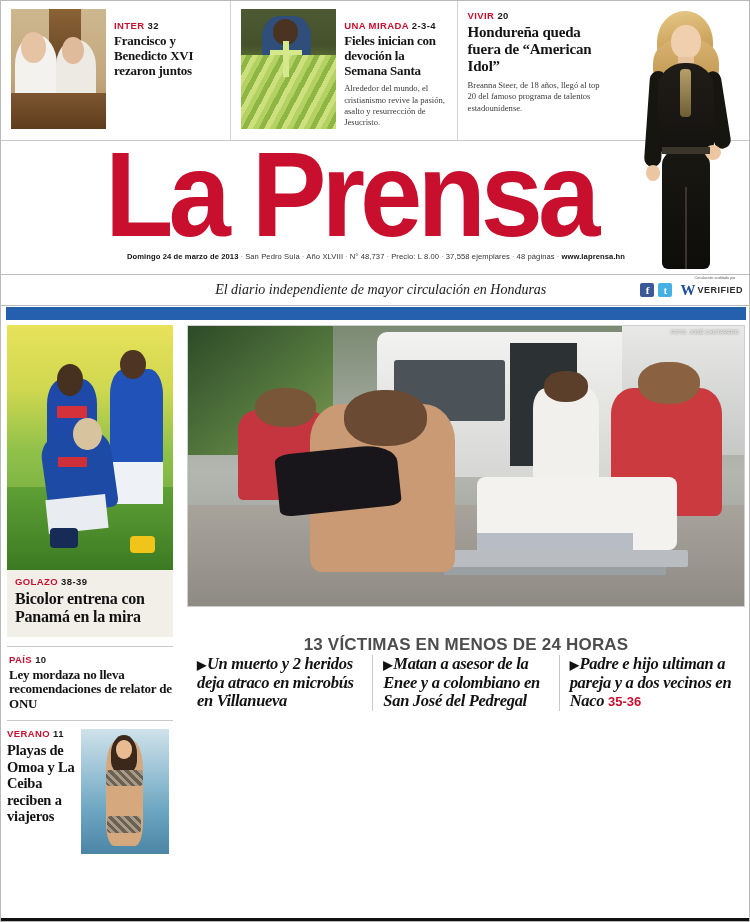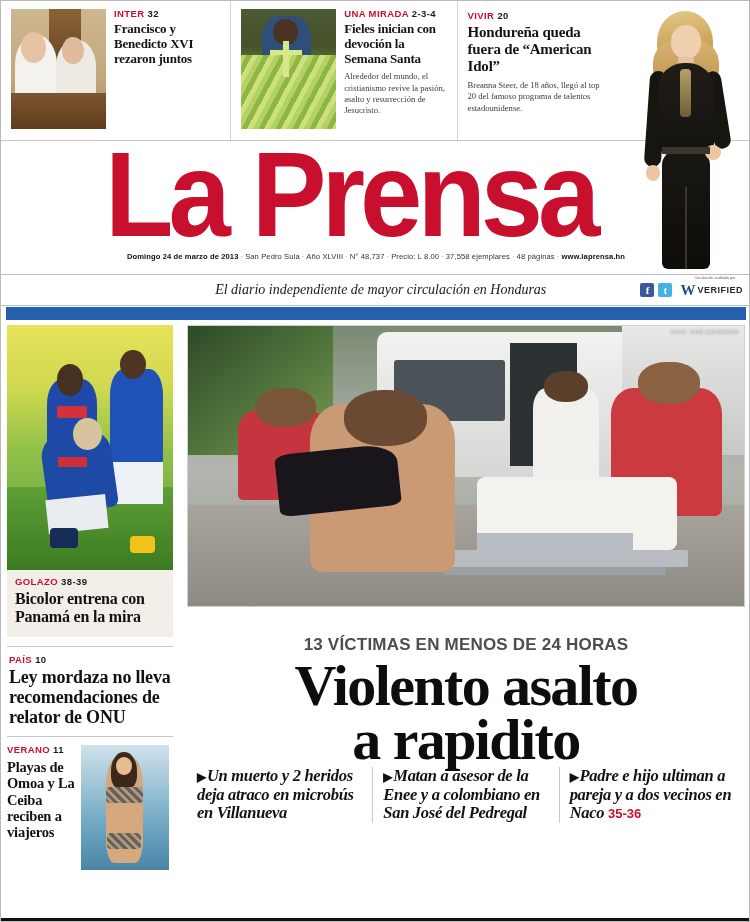--- a/index.html
+++ b/index.html
@@ -48,21 +48,21 @@
   .teaser-photo {
     width: 95px;
     min-width: 95px;
     height: 120px;
     margin-right: 8px;
     position: relative;
     overflow: hidden;
     background: #dcd7cc;
   }
 
-  .teaser-body { flex: 1; min-width: 0; }
+  .teaser-body { flex: 1; min-width: 0; margin-top: 12px; }
 
   .kicker {
     font-family: "Liberation Sans", sans-serif;
     font-size: 9.5px;
     font-weight: bold;
     letter-spacing: 0.4px;
     color: #c8102E;
     margin-bottom: 3px;
     line-height: 1.1;
   }
@@ -288,21 +288,21 @@
   .sec-head {
     font-family: "Liberation Serif", serif;
     font-weight: bold;
     font-size: 16px;
     line-height: 1.1;
     color: #121212;
     letter-spacing: -0.2px;
   }
   .left-div { width:166px; height:1px; background:#c9c9c9; margin:9px 0 8px 0; }
   .pais-block { padding: 0 2px; }
-  .pais-block .sec-head { font-size: 18px; }
+  .pais-block .sec-head { font-size: 13px; }
 
   .verano-wrap { display:flex; margin-top: 0; }
   .verano-text { width: 74px; padding-right: 4px; }
   .verano-text .sec-head { font-size: 14.5px; line-height:1.13; }
   .beach-photo {
     width: 88px; height: 125px; position:relative; overflow:hidden;
     background:#7db0c9;
   }
   .beach-photo .sky2 { position:absolute; inset:0;
       background:linear-gradient(180deg,#cfe2ea 0%,#9cc3d6 34%,#6ea7c2 64%,#4b85a6 100%); }
@@ -601,24 +601,20 @@
       <div class="mp-stretch"></div>
         <div class="mp-stretch2"></div>
       <div class="mp-man1"></div>
         <div class="mp-head1"></div>
         <div class="mp-shirt1"></div>
       <div class="photo-credit">FOTO: JOSÉ CANTARERO</div>
     </div>
 
     <div class="overline">13 VÍCTIMAS EN MENOS DE 24 HORAS</div>
 
-    <div class="big-head">
-      <span>Violento asalto</span>
-      <span class="l2">a rapidito</span>
-    </div>
 
     <div class="sub-row">
       <div class="sub-item">
         <span class="tri">▶</span><span>Un muerto y 2 heridos deja atraco en microbús en Villanueva</span>
       </div>
       <div class="sub-item">
         <span class="tri">▶</span><span>Matan a asesor de la Enee y a colombiano en San José del Pedregal</span>
       </div>
       <div class="sub-item">
         <span class="tri">▶</span><span>Padre e hijo ultiman a pareja y a dos vecinos en Naco</span> <span class="pgred">35-36</span>

